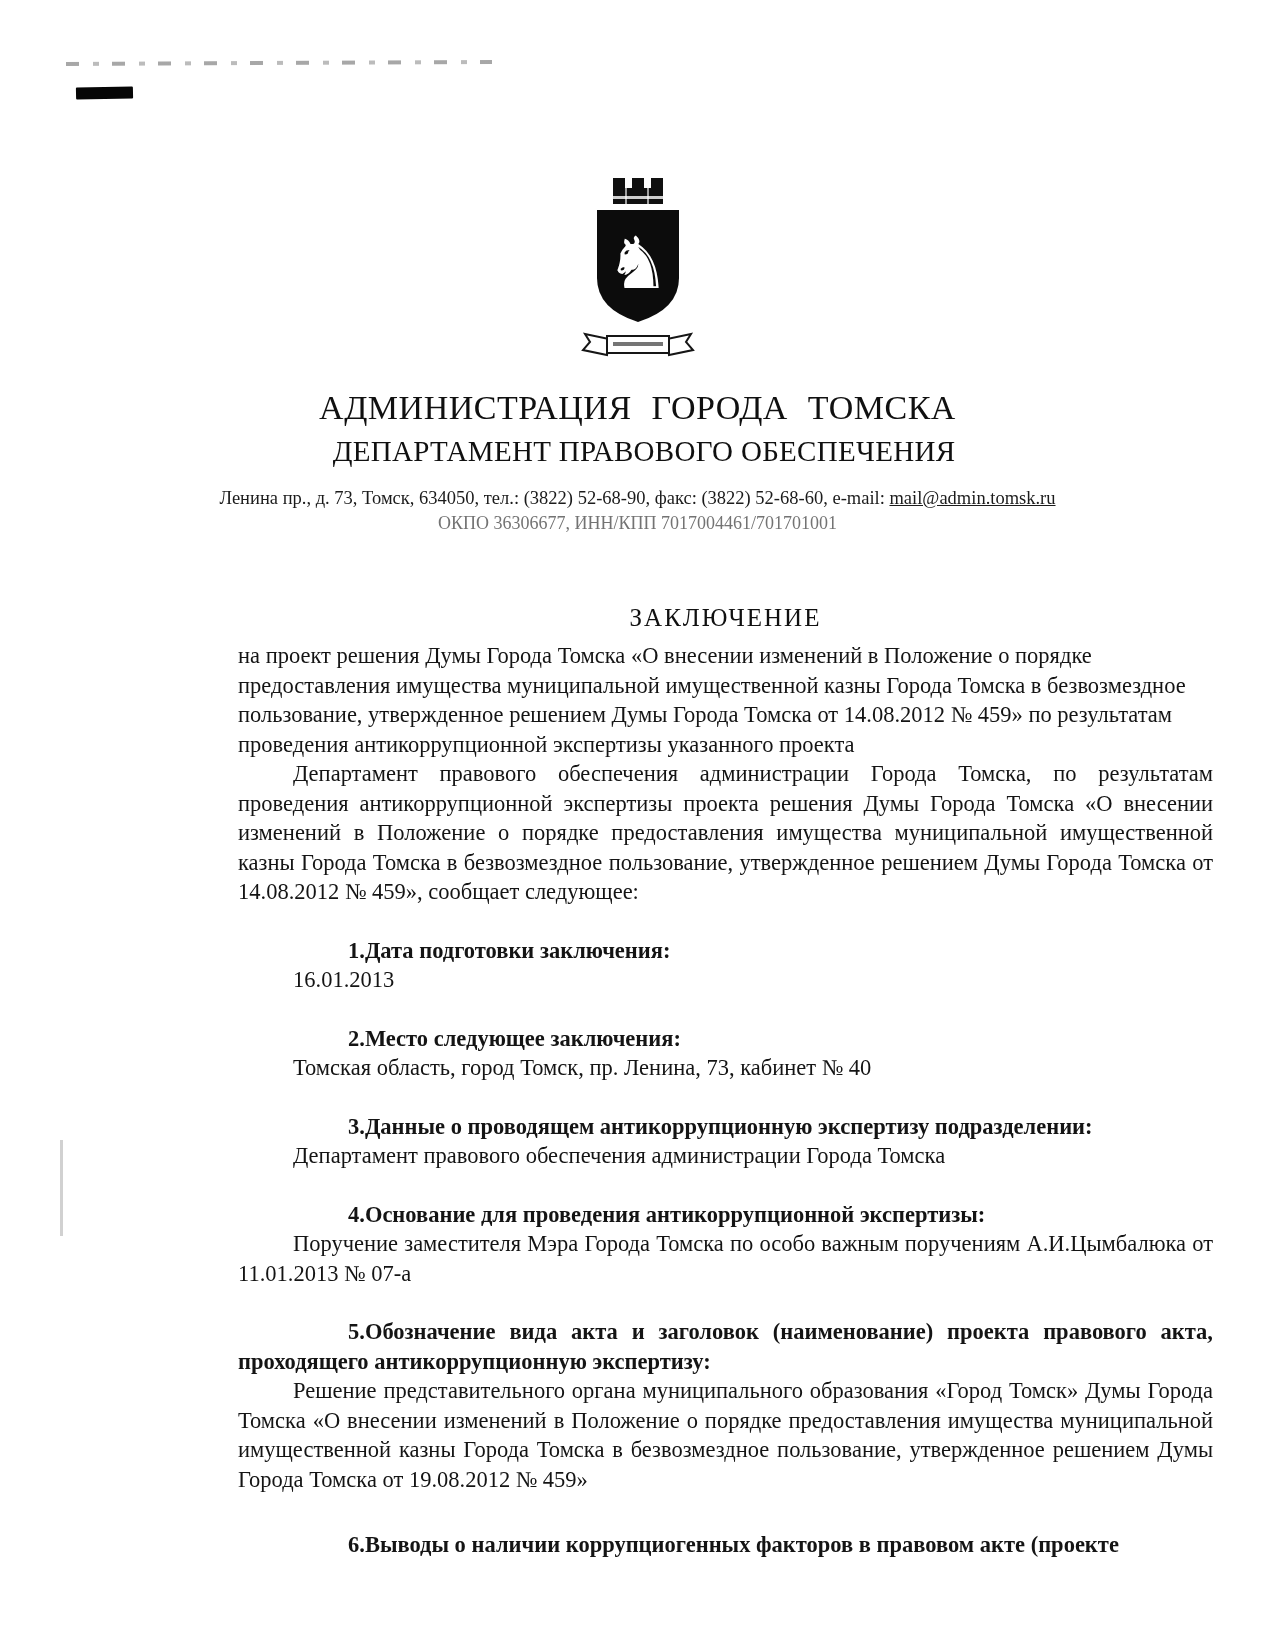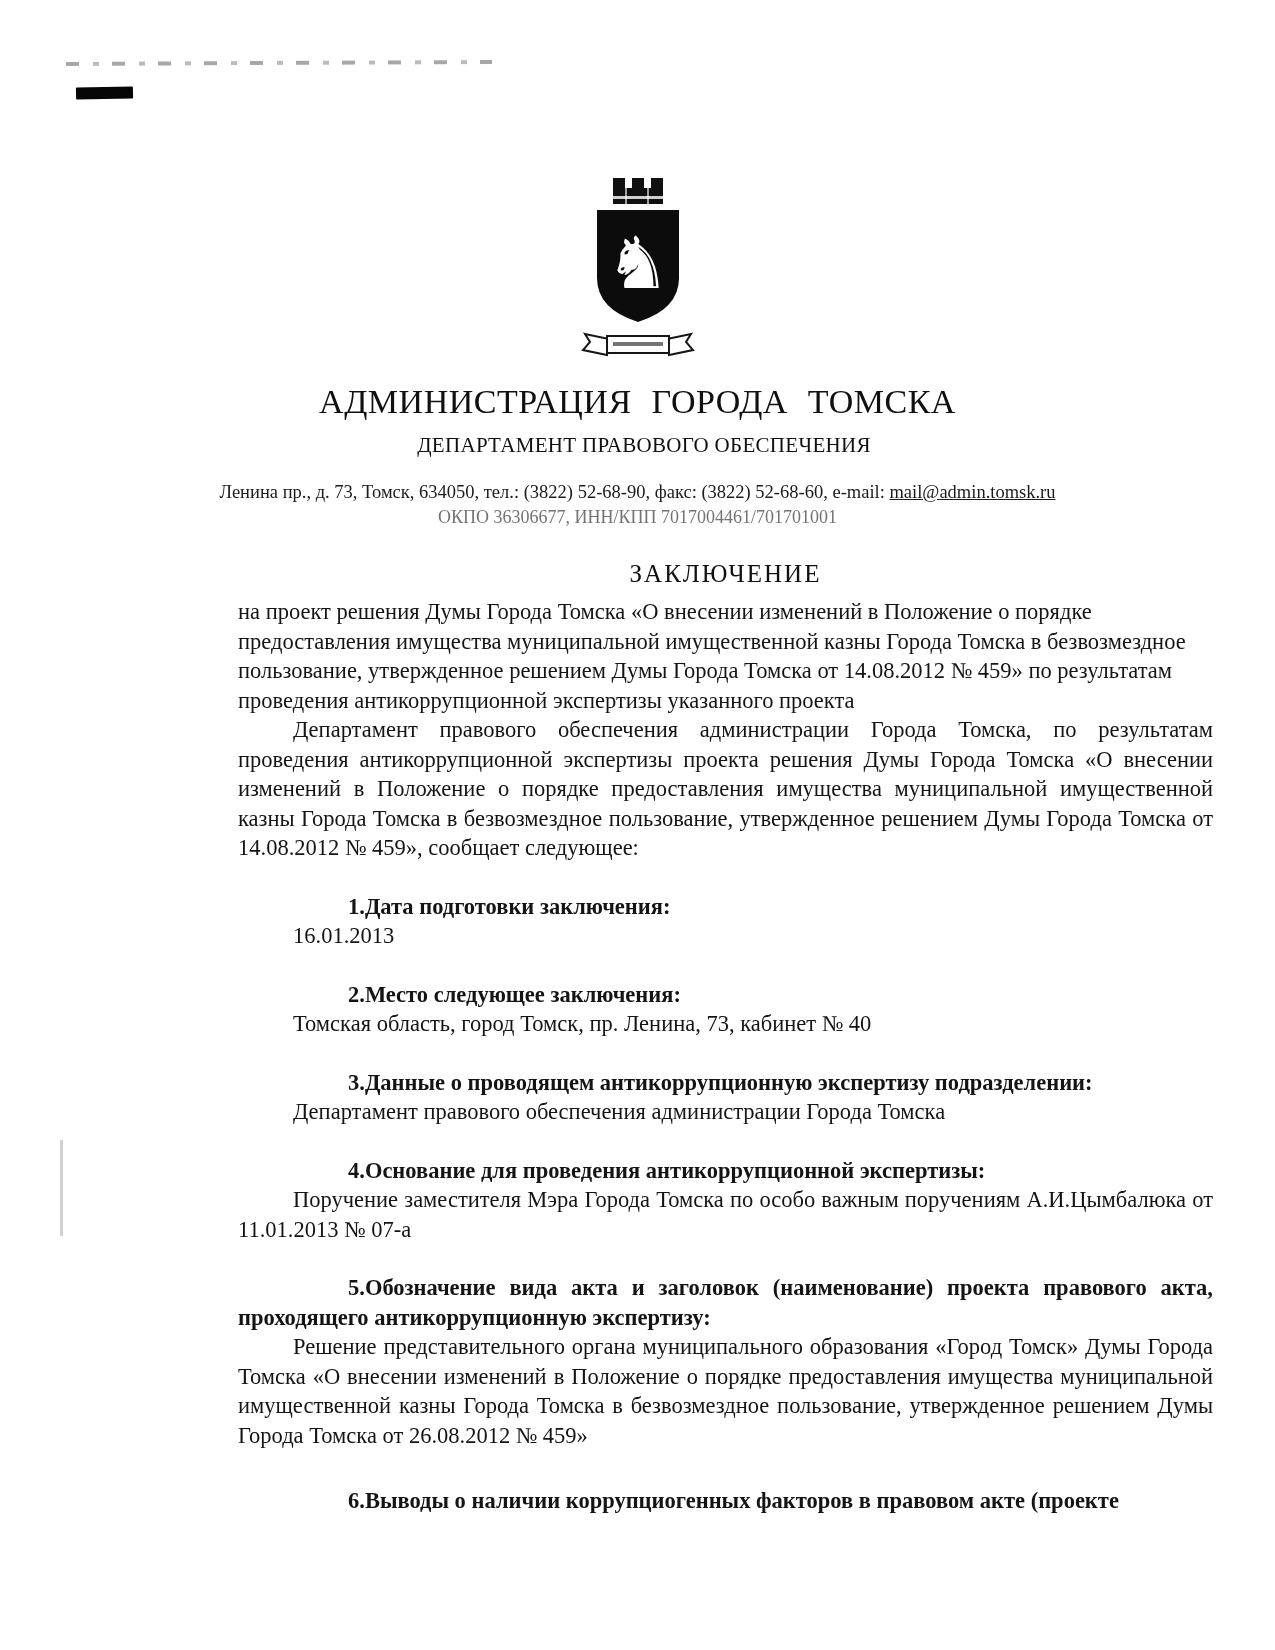--- a/index.html
+++ b/index.html
@@ -23,31 +23,31 @@
     background:#060606; border-radius:1px; transform:rotate(-1.2deg);
   }
   .artifact-edge {
     position:absolute; top:1140px; left:60px; width:3px; height:96px;
     background:#9a9a9a; opacity:.45;
   }
   
   .header { margin-top:176px; text-align:center; }
   .emblem { display:block; margin:0 auto; }
   .org1 {
-    margin-top:18px; font-size:34px; line-height:40px;
+    margin-top:24px; font-size:34px; line-height:40px;
     word-spacing:11px; letter-spacing:.5px; color:#101010;
   }
-  .org2 { margin-top:4px; font-size:21px; line-height:38px; letter-spacing:.3px; color:#101010;margin-left:13px; }
+  .org2 { margin-top:4px; font-size:29px; line-height:38px; letter-spacing:.3px; color:#101010;margin-left:13px; }
   .contact { margin-top:16px; font-size:18.5px; line-height:24px; color:#1b1b1b; }
   .contact .email { text-decoration:underline; }
   .codes { margin-top:1px; font-size:18px; line-height:24px; color:#737373; }
   
   .content { margin-left:238px; width:975px; }
   .doc-title {
-    margin-top:30px; text-align:center;
+    margin-top:68px; text-align:center;
     font-size:25px; line-height:30px; letter-spacing:2px; color:#101010;
   }
   .subtitle {
     margin-top:8px; font-size:22.5px; line-height:29.5px;
     text-align:left; color:#141414;
   }
   p.body {
     font-size:22.5px; line-height:29.5px;
     text-align:justify; text-indent:55px; color:#141414;
   }
@@ -114,21 +114,21 @@
       <p class="body">Департамент правового обеспечения администрации Города Томска</p>
     </div>
 
     <div class="item">
       <p class="body heading"><span class="num">4.</span><span>Основание для проведения антикоррупционной экспертизы:</span></p>
       <p class="body">Поручение заместителя Мэра Города Томска по особо важным поручениям А.И.Цымбалюка от 11.01.2013 № 07-а</p>
     </div>
 
     <div class="item">
       <p class="body heading"><span class="num">5.</span><span>Обозначение вида акта и заголовок (наименование) проекта правового акта, проходящего антикоррупционную экспертизу:</span></p>
-      <p class="body">Решение представительного органа муниципального образования «Город Томск» Думы Города Томска «О внесении изменений в Положение о порядке предоставления имущества муниципальной имущественной казны Города Томска в безвозмездное пользование, утвержденное решением Думы Города Томска от 26.08.2012 № 459»</p>
+      <p class="body">Решение представительного органа муниципального образования «Город Томск» Думы Города Томска «О внесении изменений в Положение о порядке предоставления имущества муниципальной имущественной казны Города Томска в безвозмездное пользование, утвержденное решением Думы Города Томска от 19.08.2012 № 459»</p>
     </div>
 
     <div class="item item-6">
       <p class="body heading"><span class="num">6.</span><span>Выводы о наличии коррупциогенных факторов в правовом акте (проекте</span></p>
     </div>
   </div>
 
 </div>
 
 </body></html>

